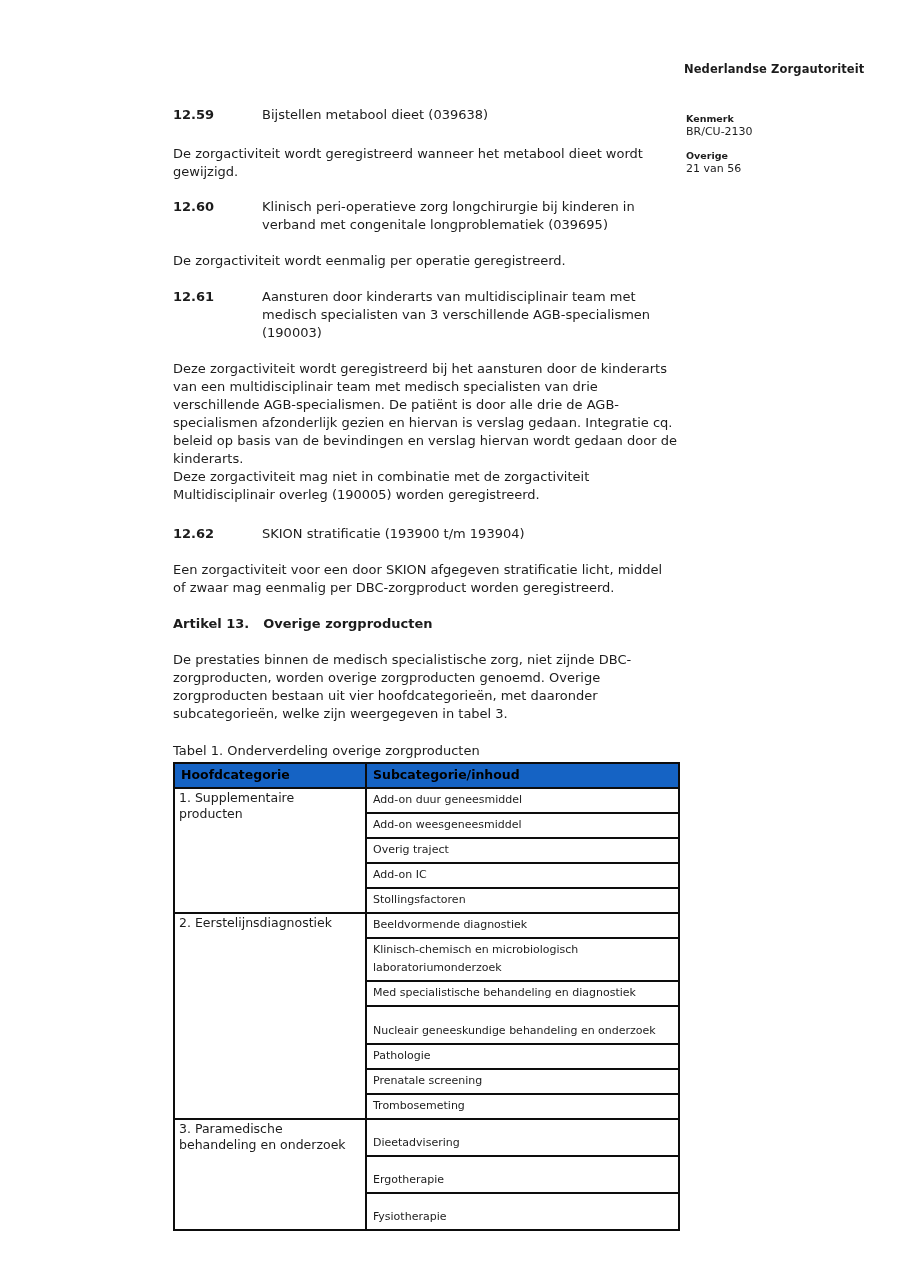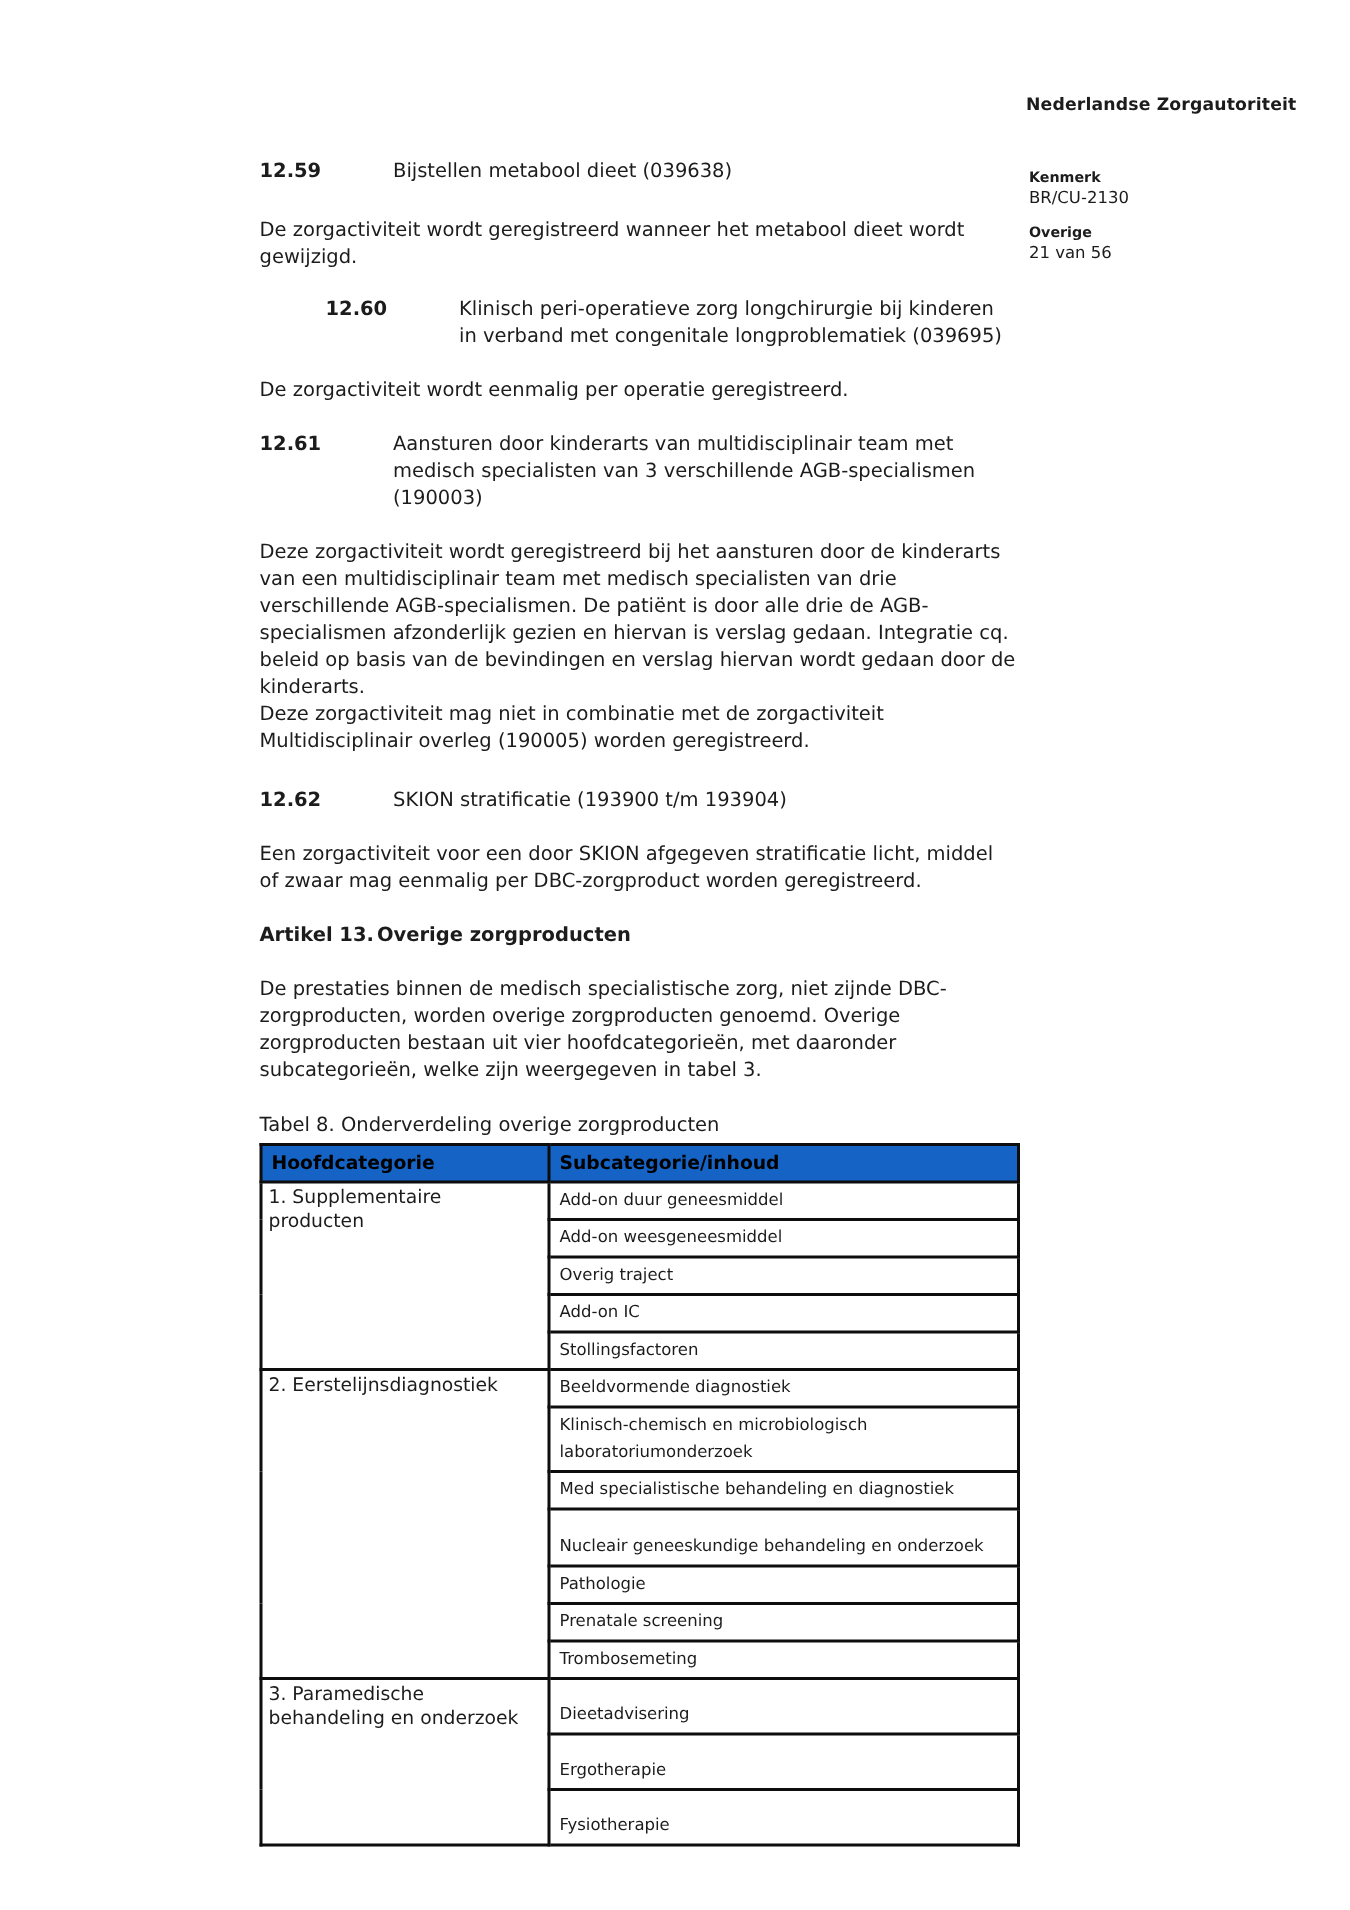--- a/index.html
+++ b/index.html
@@ -20,26 +20,26 @@
 
   
   .content{position:absolute;left:173px;top:106px;width:505px;font-size:13px;line-height:18px;}
 
   .sec-head{display:flex;font-weight:700;}
   .sec-num{width:89px;flex:0 0 89px;}
   .sec-title{font-weight:400;width:416px;}
   .para{width:505px;}
 
   .m-sec1-para{margin-top:21px;}
-  .m-para-sec{margin-top:17px;margin-left:44px;}
+  .m-para-sec{margin-top:17px;}
   .m18{margin-top:18px;}
   .m21{margin-top:21px;}
 
   .artikel{font-weight:700;margin-top:18px;}
-  .artikel .art-title{margin-left:2px;}
+  .artikel .art-title{margin-left:14px;}
 
   .caption{margin-top:19px;margin-bottom:2px;}
 
   
   table.ozp{border-collapse:collapse;width:507px;table-layout:fixed;
     border:2px solid #0d0d0d;font-size:12.5px;}
   table.ozp col.c1{width:192px;}
   table.ozp col.c2{width:313px;}
   table.ozp th{
     background:#1563c4;color:#000000;text-align:left;font-weight:700;
@@ -90,21 +90,21 @@
       <span class="sec-num">12.62</span>
       <span class="sec-title" style="font-weight:400">SKION stratificatie (193900 t/m 193904)</span>
     </div>
     <div class="para m18">Een zorgactiviteit voor een door SKION afgegeven stratificatie licht, middel of zwaar mag eenmalig per DBC-zorgproduct worden geregistreerd.</div>
 
     <div class="artikel">
       <span>Artikel 13.</span><span class="art-title">Overige zorgproducten</span>
     </div>
     <div class="para m18">De prestaties binnen de medisch specialistische zorg, niet zijnde DBC-zorgproducten, worden overige zorgproducten genoemd. Overige zorgproducten bestaan uit vier hoofdcategorieën, met daaronder subcategorieën, welke zijn weergegeven in tabel 3.</div>
 
-    <div class="caption">Tabel 8. Onderverdeling overige zorgproducten</div>
+    <div class="caption">Tabel 1. Onderverdeling overige zorgproducten</div>
 
     <table class="ozp">
       <colgroup>
           <col class="c1">
           <col class="c2">
         </colgroup>
       <tbody>
           <tr>
         <th>Hoofdcategorie</th>
         <th>Subcategorie/inhoud</th>

